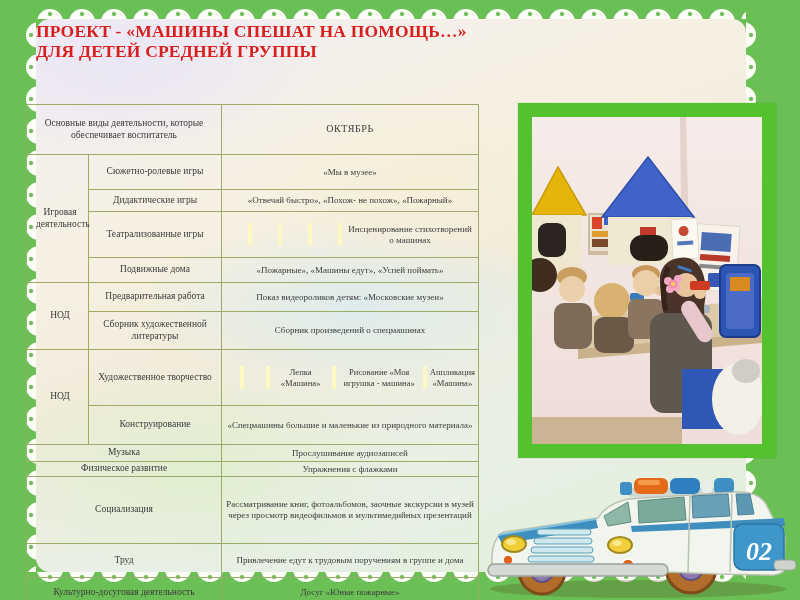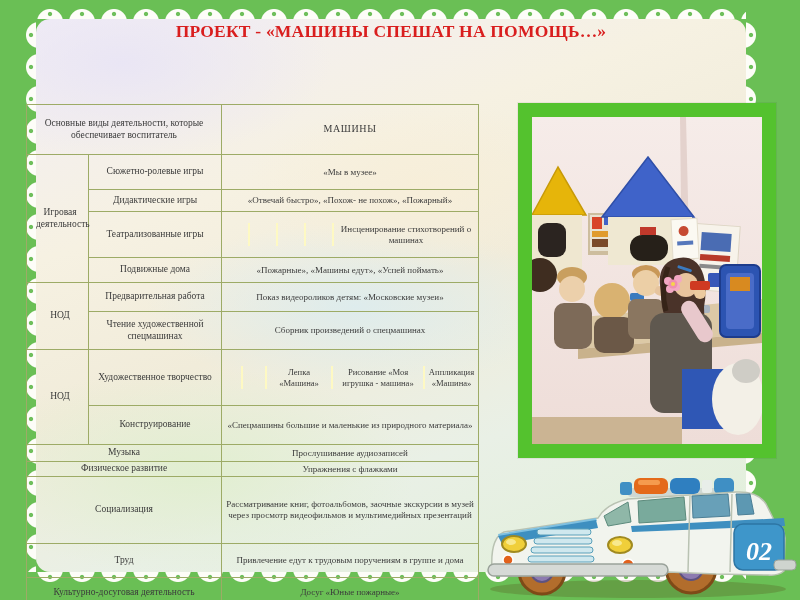--- a/index.html
+++ b/index.html
@@ -31,36 +31,36 @@
       radial-gradient(circle at 9px 16px, #6fbf5c 1.6px, transparent 2.6px),
       radial-gradient(circle 13px at 17px 16px, #fdfdf8 12.5px, transparent 13.5px);
     background-size:14px 32px;}
   .scallop-right{left:746px;width:14px;top:19px;height:553px;background-repeat:repeat-y;
     background-image:
       radial-gradient(circle at 5px 16px, #6fbf5c 1.6px, transparent 2.6px),
       radial-gradient(circle 13px at -3px 16px, #fdfdf8 12.5px, transparent 13.5px);
     background-size:14px 32px;}
 
   
-  .title{position:absolute;left:36px;top:21px;width:710px;text-align:center;z-index:2;
+  .title{position:absolute;left:36px;top:21px;width:710px;z-index:2;
     color:#d91e1e;font-weight:bold;font-size:17.5px;line-height:20px;letter-spacing:.2px;}
   .title .u{text-decoration:underline;text-underline-offset:2px;}
 
   
   .table-wrap{position:absolute;left:26px;top:104px;z-index:3;border-radius:21px;}
   table{border-collapse:collapse;table-layout:fixed;width:452px;}
   td{border:1px solid #9dab66;text-align:center;vertical-align:middle;
      font-size:9px;line-height:1.22;color:#3b3b3b;padding:1px 4px;}
   td.grp{font-size:9.5px;padding-left:9px;}
   td.lbl{font-size:9.5px;}
   td.hdr{font-size:9.5px;}
   td.month{font-size:10px;letter-spacing:.6px;}
   td.nopad{padding:0;}
   .flexrow{display:flex;height:100%;align-items:stretch;}
-  .mini{border-right:2px solid #fef9c3;}
+  .mini{border-right:4px solid #fef9c3;}
   .fcell{display:flex;align-items:center;justify-content:center;padding:1px 3px;
          font-size:8.6px;line-height:1.22;}
   .fcontent{flex:1;}
 
   
   .photo-frame{position:absolute;left:518px;top:103px;width:258px;height:355px;
     background:#54c22e;z-index:4;box-shadow:0 0 0 1px rgba(0,0,0,.05);}
   .photo-frame svg{position:absolute;left:14px;top:14px;}
 
   
@@ -70,33 +70,34 @@
 <body>
 
 <div class="card"></div>
 <div class="scallop scallop-top"></div>
 <div class="scallop scallop-bottom"></div>
 <div class="scallop scallop-left"></div>
 <div class="scallop scallop-right"></div>
 
 <div class="title">
   <div>ПРОЕКТ - «МАШИНЫ СПЕШАТ НА ПОМОЩЬ…»</div>
+  <div>ДЛЯ ДЕТЕЙ СРЕДНЕЙ ГРУППЫ</div>
 </div>
 
 <div class="table-wrap">
 <table>
   <colgroup>
         <col style="width:62px">
         <col style="width:133px">
         <col style="width:257px">
       </colgroup>
   <tbody>
         <tr style="height:50px">
     <td colspan="2" class="hdr">Основные виды деятельности, которые обеспечивает воспитатель</td>
-    <td class="month">МАШИНЫ</td>
+    <td class="month">ОКТЯБРЬ</td>
   </tr>
   <tr style="height:35px">
     <td rowspan="4" class="grp">Игровая деятельность</td>
     <td class="lbl">Сюжетно-ролевые игры</td>
     <td>«Мы в музее»</td>
   </tr>
   <tr style="height:22px">
     <td class="lbl">Дидактические игры</td>
     <td>«Отвечай быстро», «Похож- не похож»,  «Пожарный»</td>
   </tr>
@@ -115,21 +116,21 @@
   <tr style="height:25px">
     <td class="lbl">Подвижные дома</td>
     <td>«Пожарные», «Машины едут», «Успей поймать»</td>
   </tr>
   <tr style="height:29px">
     <td rowspan="2" class="grp">НОД</td>
     <td class="lbl">Предварительная работа</td>
     <td>Показ видеороликов детям: «Московские музеи»</td>
   </tr>
   <tr style="height:38px">
-    <td class="lbl">Чтение художественной спецмашинах</td>
+    <td class="lbl">Сборник художественной литературы</td>
     <td>Сборник произведений о спецмашинах</td>
   </tr>
   <tr style="height:56px">
     <td rowspan="2" class="grp">НОД</td>
     <td class="lbl">Художественное творчество</td>
     <td class="nopad">
       <div class="flexrow">
         <div class="mini" style="width:19px"></div>
         <div class="mini" style="width:22px"></div>
         <div class="fcell mini" style="width:58px">Лепка «Машина»</div>

